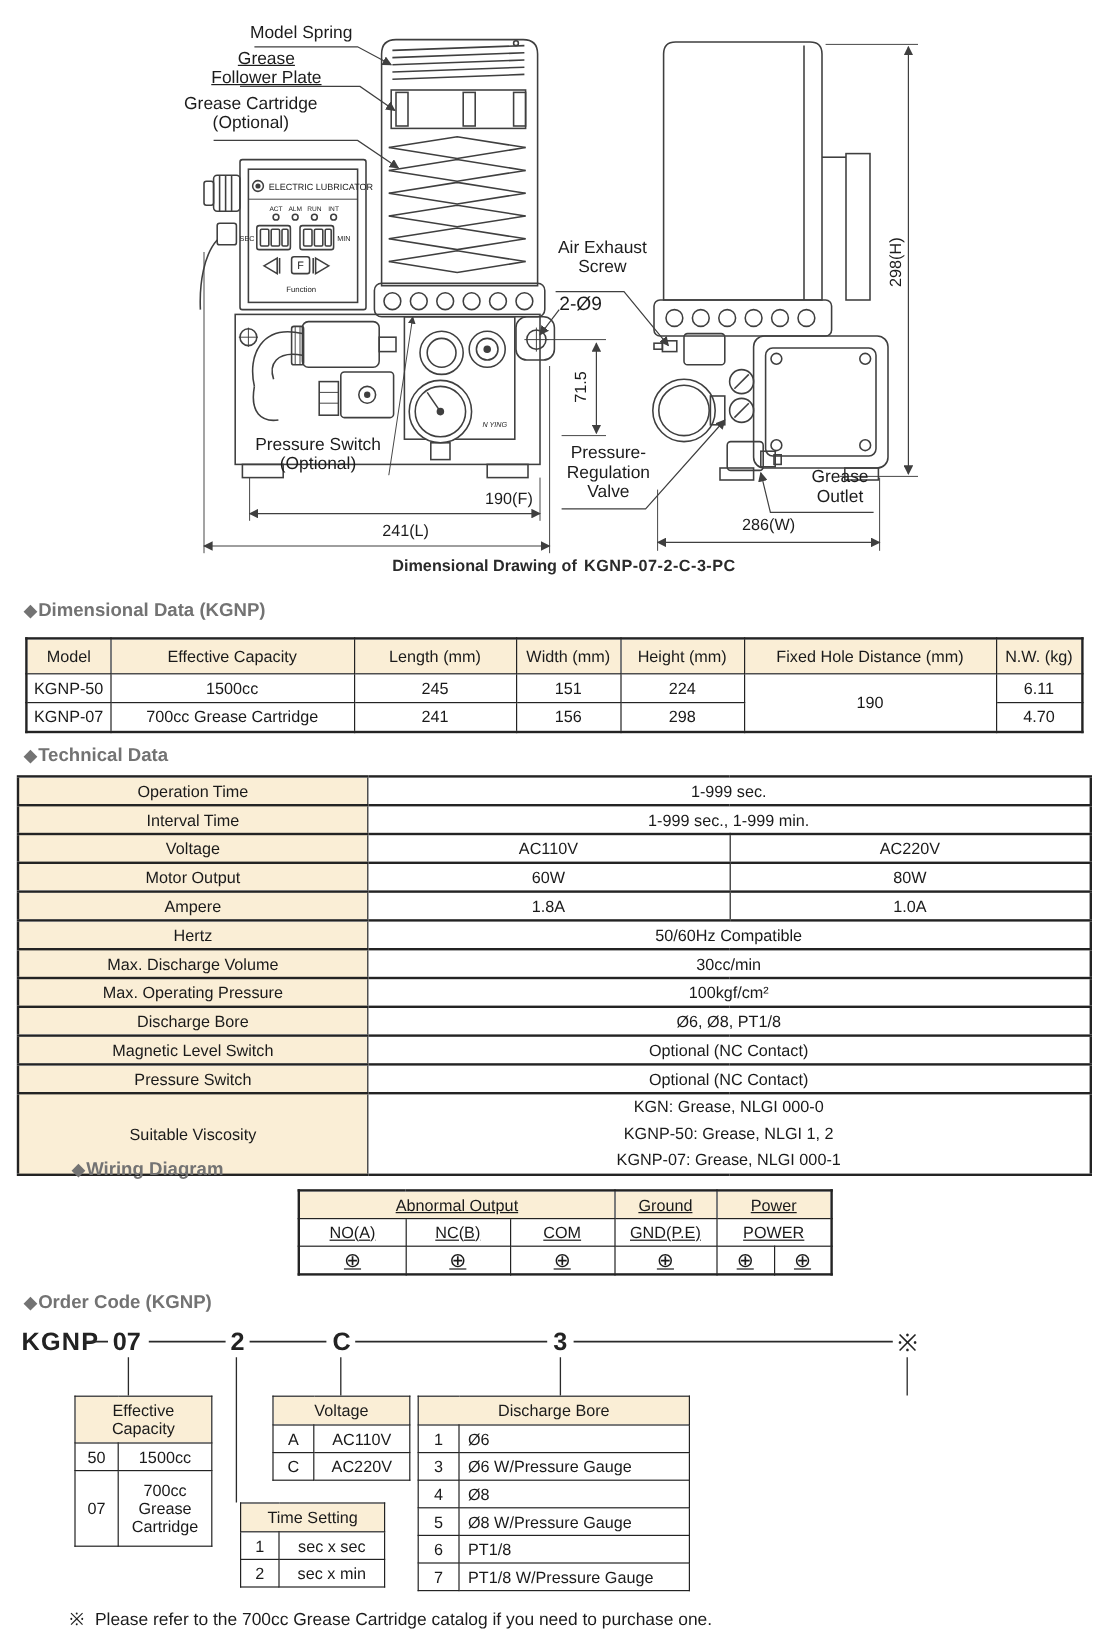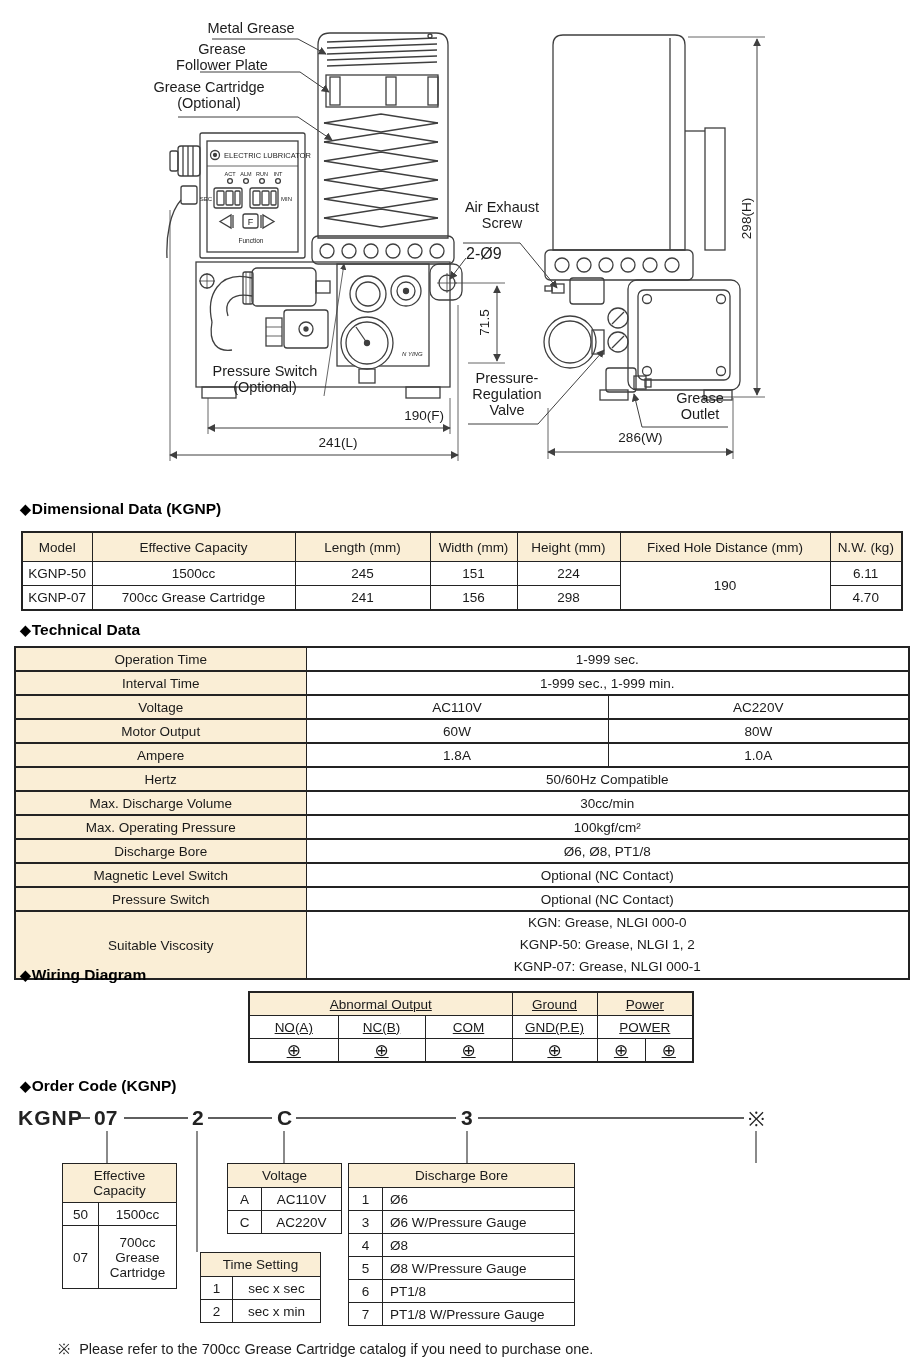--- a/index.html
+++ b/index.html
@@ -5,21 +5,21 @@
   html,body { margin:0; padding:0; background:#fff; }
   .page { position:relative; width:922px; height:1369px; background:#fff; overflow:hidden;
           font-family:"Liberation Sans", sans-serif; color:#1a1a1a; }
   svg text { font-family:"Liberation Sans", sans-serif; fill:#222; }
   .dlabel { position:absolute; text-align:center; font-size:14.5px; line-height:1.12; color:#1c1c1c; }
   .dim { position:absolute; text-align:center; font-size:13.5px; color:#1c1c1c; white-space:nowrap; }
   .rot { transform:rotate(-90deg); transform-origin:center center; }
   .caption { position:absolute; left:250px; top:464px; width:440px; text-align:center;
              font-size:13.5px; font-weight:600; color:#2a2a2a; }
   .caption .model { margin-left:6px; letter-spacing:.4px; }
-  .section-h { position:absolute; left:20px; font-size:15.5px; font-weight:bold; color:#000000; }
+  .section-h { position:absolute; left:20px; font-size:15.5px; font-weight:bold; color:#737373; }
   .section-h .diamond { font-size:14px; margin-right:1px; }
   table { border-collapse:collapse; table-layout:fixed; }
   th, td { padding:0 3px; text-align:center; vertical-align:middle; overflow:hidden; }
   th { background:#faeed6; font-weight:normal; }
   .tblwrap { position:absolute; }
   
   .t1 table { width:880px; border:2px solid #232323; }
   .t1 th, .t1 td { border:1.4px solid #232323; font-size:13.5px; height:23px; }
   .t1 th { height:28px; }
   
@@ -242,34 +242,37 @@
       <path d="M200,72 H300 L329,92" marker-end="url(#ae)"></path>
       <path d="M178,117 H298 L332,140" marker-end="url(#ae)"></path>
       <path d="M324,396 L344,264" marker-end="url(#ae)" stroke-width="0.8"></path>
       <path d="M463,243 H520 L557,288" marker-end="url(#ae)"></path>
       <path d="M466,258 L450,279" marker-end="url(#ae)"></path>
       <path d="M468,424 H538 L604,350" marker-end="url(#ae)"></path>
       <path d="M728,427 H642 L634,394" marker-end="url(#ae)"></path>
     </g>
   </svg>
 
-  <div class="dlabel" style="left:196px;top:20px;width:110px;">Metal Grease</div>
-  <div class="dlabel" style="left:172px;top:41px;width:100px;">Grease Follower Plate</div>
+  <div class="dlabel" style="left:196px;top:20px;width:110px;">Model Spring</div>
+  <div class="dlabel" style="left:172px;top:41px;width:100px;text-decoration:underline;">Grease Follower Plate</div>
   <div class="dlabel" style="left:150px;top:79px;width:118px;">Grease Cartridge (Optional)</div>
   <div class="dlabel" style="left:200px;top:363px;width:130px;">Pressure Switch (Optional)</div>
   <div class="dlabel" style="left:452px;top:199px;width:100px;">Air Exhaust Screw</div>
   <div class="dim" style="left:466px;top:245px;width:60px;text-align:left;font-size:16px;">2-Ø9</div>
   <div class="dlabel" style="left:455px;top:370px;width:104px;">Pressure-Regulation Valve</div>
   <div class="dlabel" style="left:660px;top:390px;width:80px;">Grease Outlet</div>
   <div class="dim" style="left:208px;top:408px;width:236px;text-align:right;">190(F)</div>
   <div class="dim" style="left:170px;top:435px;width:336px;">241(L)</div>
   <div class="dim" style="left:548px;top:430px;width:185px;">286(W)</div>
   <div class="dim rot" style="left:462px;top:315px;width:44px;">71.5</div>
   <div class="dim rot" style="left:716px;top:211px;width:60px;">298(H)</div>
 
+  <div class="caption">
+    <span>Dimensional Drawing of</span><span class="model">KGNP-07-2-C-3-PC</span>
+  </div>
 
   <div class="section-h" style="top:500px;">
     <span class="diamond">◆</span><span>Dimensional Data (KGNP)</span>
   </div>
   <div class="tblwrap t1" style="left:21px;top:531px;">
     <table>
       <colgroup>
           <col style="width:70px">
           <col style="width:203px">
           <col style="width:135px">
@@ -372,21 +375,21 @@
         <td colspan="2">
           <div class="vline">KGN: Grease, NLGI 000-0</div>
           <div class="vline">KGNP-50: Grease, NLGI 1, 2</div>
           <div class="vline">KGNP-07: Grease, NLGI 000-1</div>
         </td>
       </tr>
     </tbody>
       </table>
   </div>
 
-  <div class="section-h" style="top:966px;">
+  <div class="section-h" style="top:966px;margin-left:40px;">
     <span class="diamond">◆</span><span>Wiring Diagram</span>
   </div>
   <div class="tblwrap t3" style="left:248px;top:991px;text-decoration:underline;">
     <table>
       <colgroup>
           <col style="width:89px">
           <col style="width:87px">
           <col style="width:87px">
           <col style="width:85px">
           <col style="width:48px">

